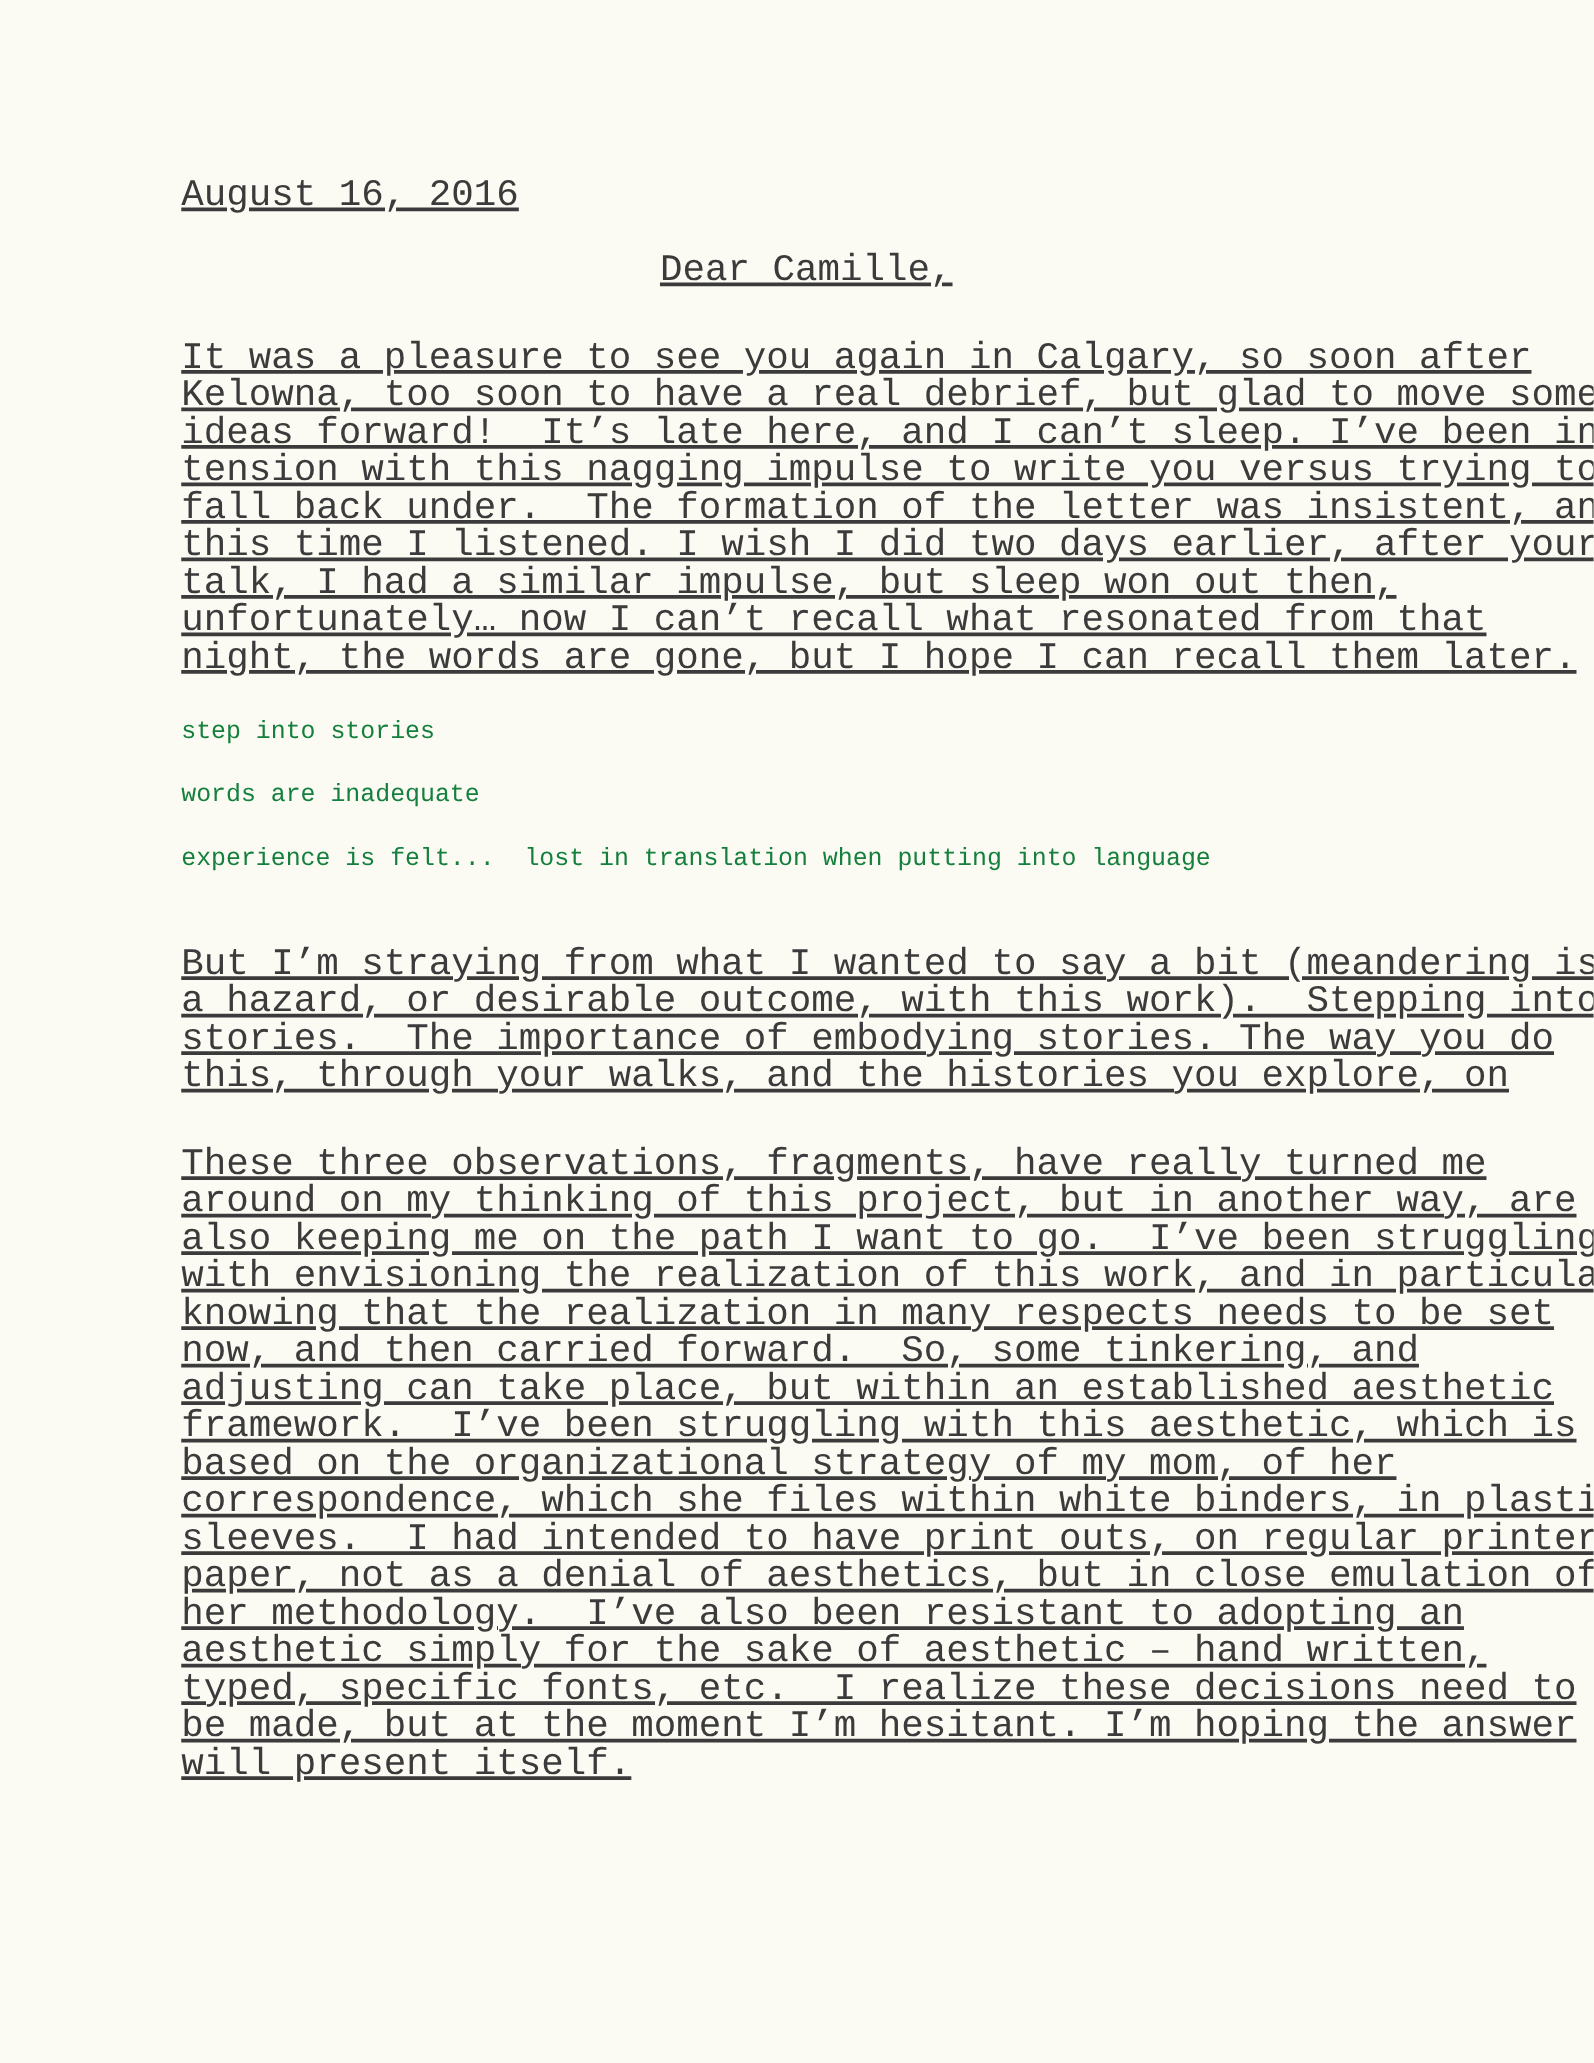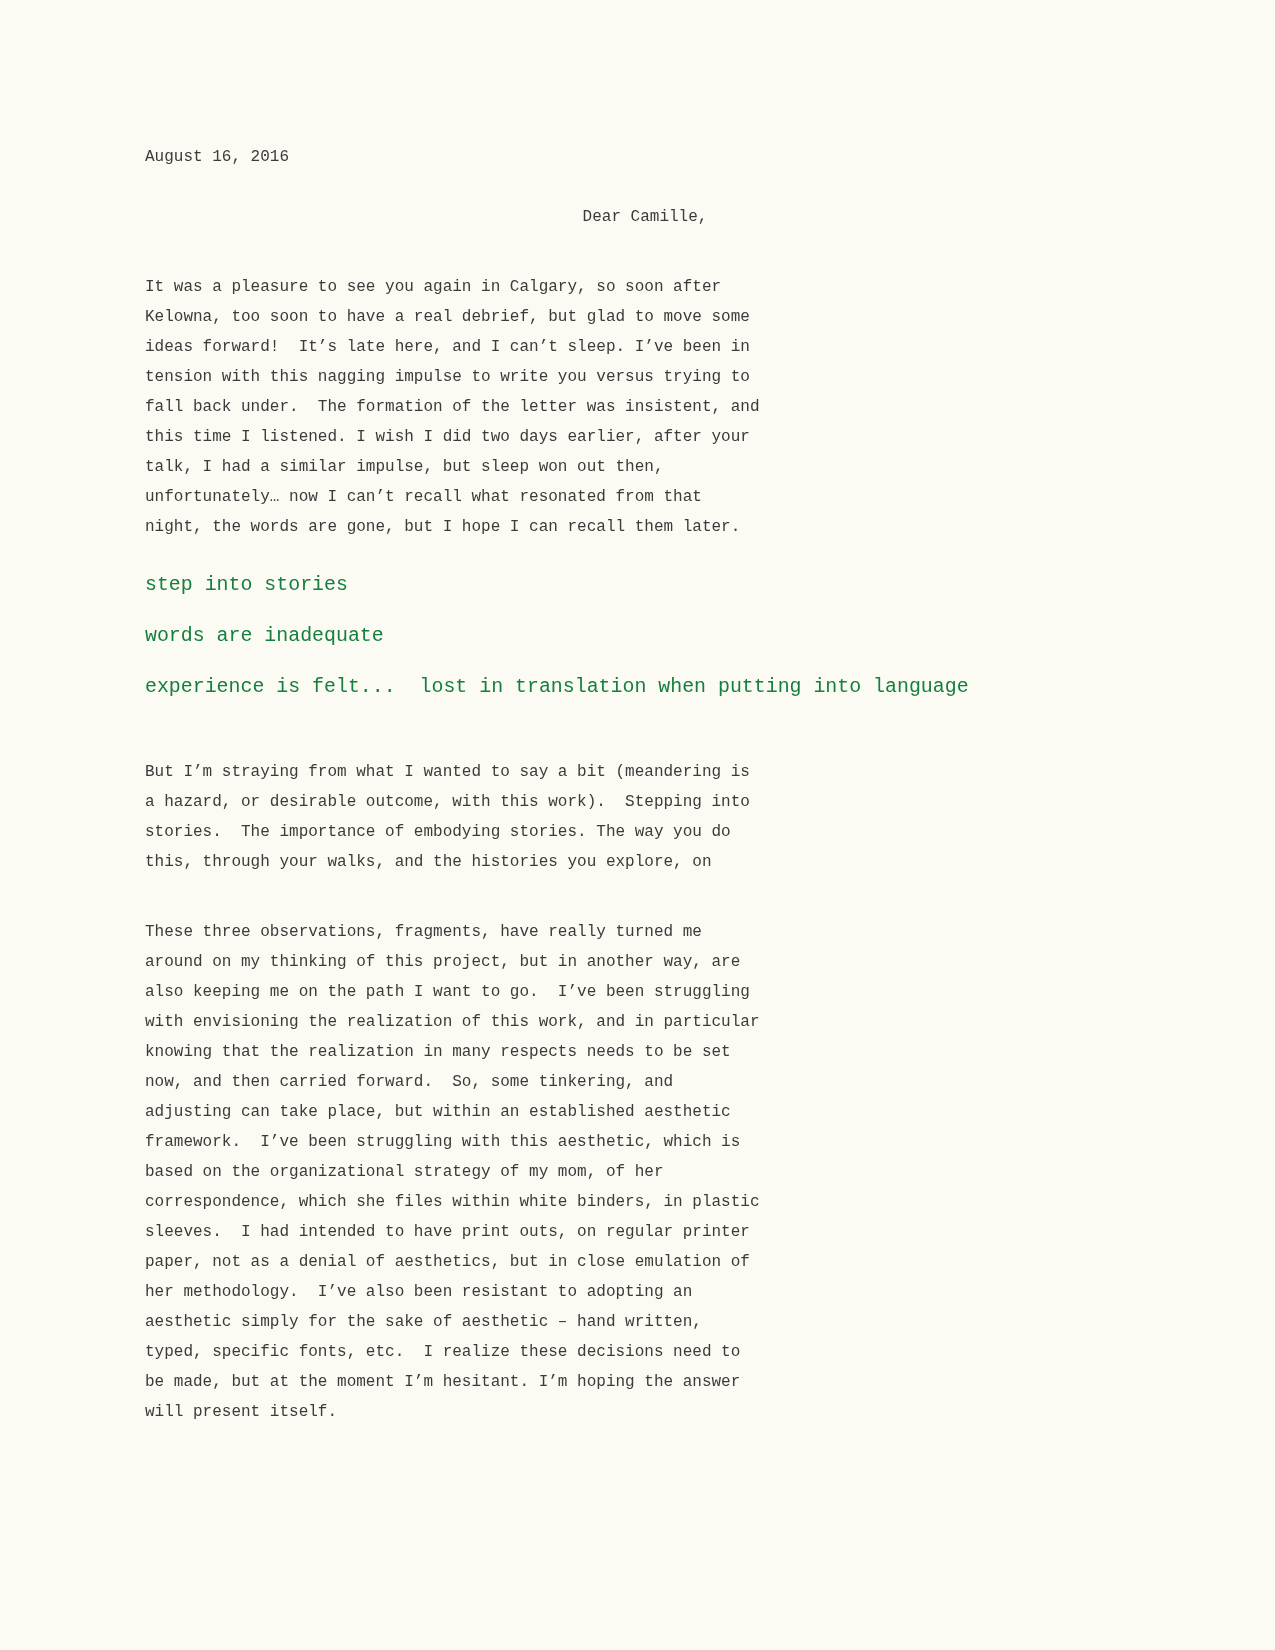--- a/index.html
+++ b/index.html
@@ -18,24 +18,25 @@
     overflow: hidden;
   }
   .letter-body {
     position: absolute;
     left: 145px;
     top: 142px;
     width: 1000px;
     color: #3b3b3b;
   }
   .line-main {
-    font-size: 16px;
+    font-size: 30px;
     line-height: 30px;
     white-space: pre;
     letter-spacing: 0;
+    text-decoration: underline;
   }
   .date-line {
     margin-bottom: 30px;
   }
   .salutation-line {
     margin-bottom: 30px;
     text-align: center;
   }
   .para {
     margin-bottom: 30px;

